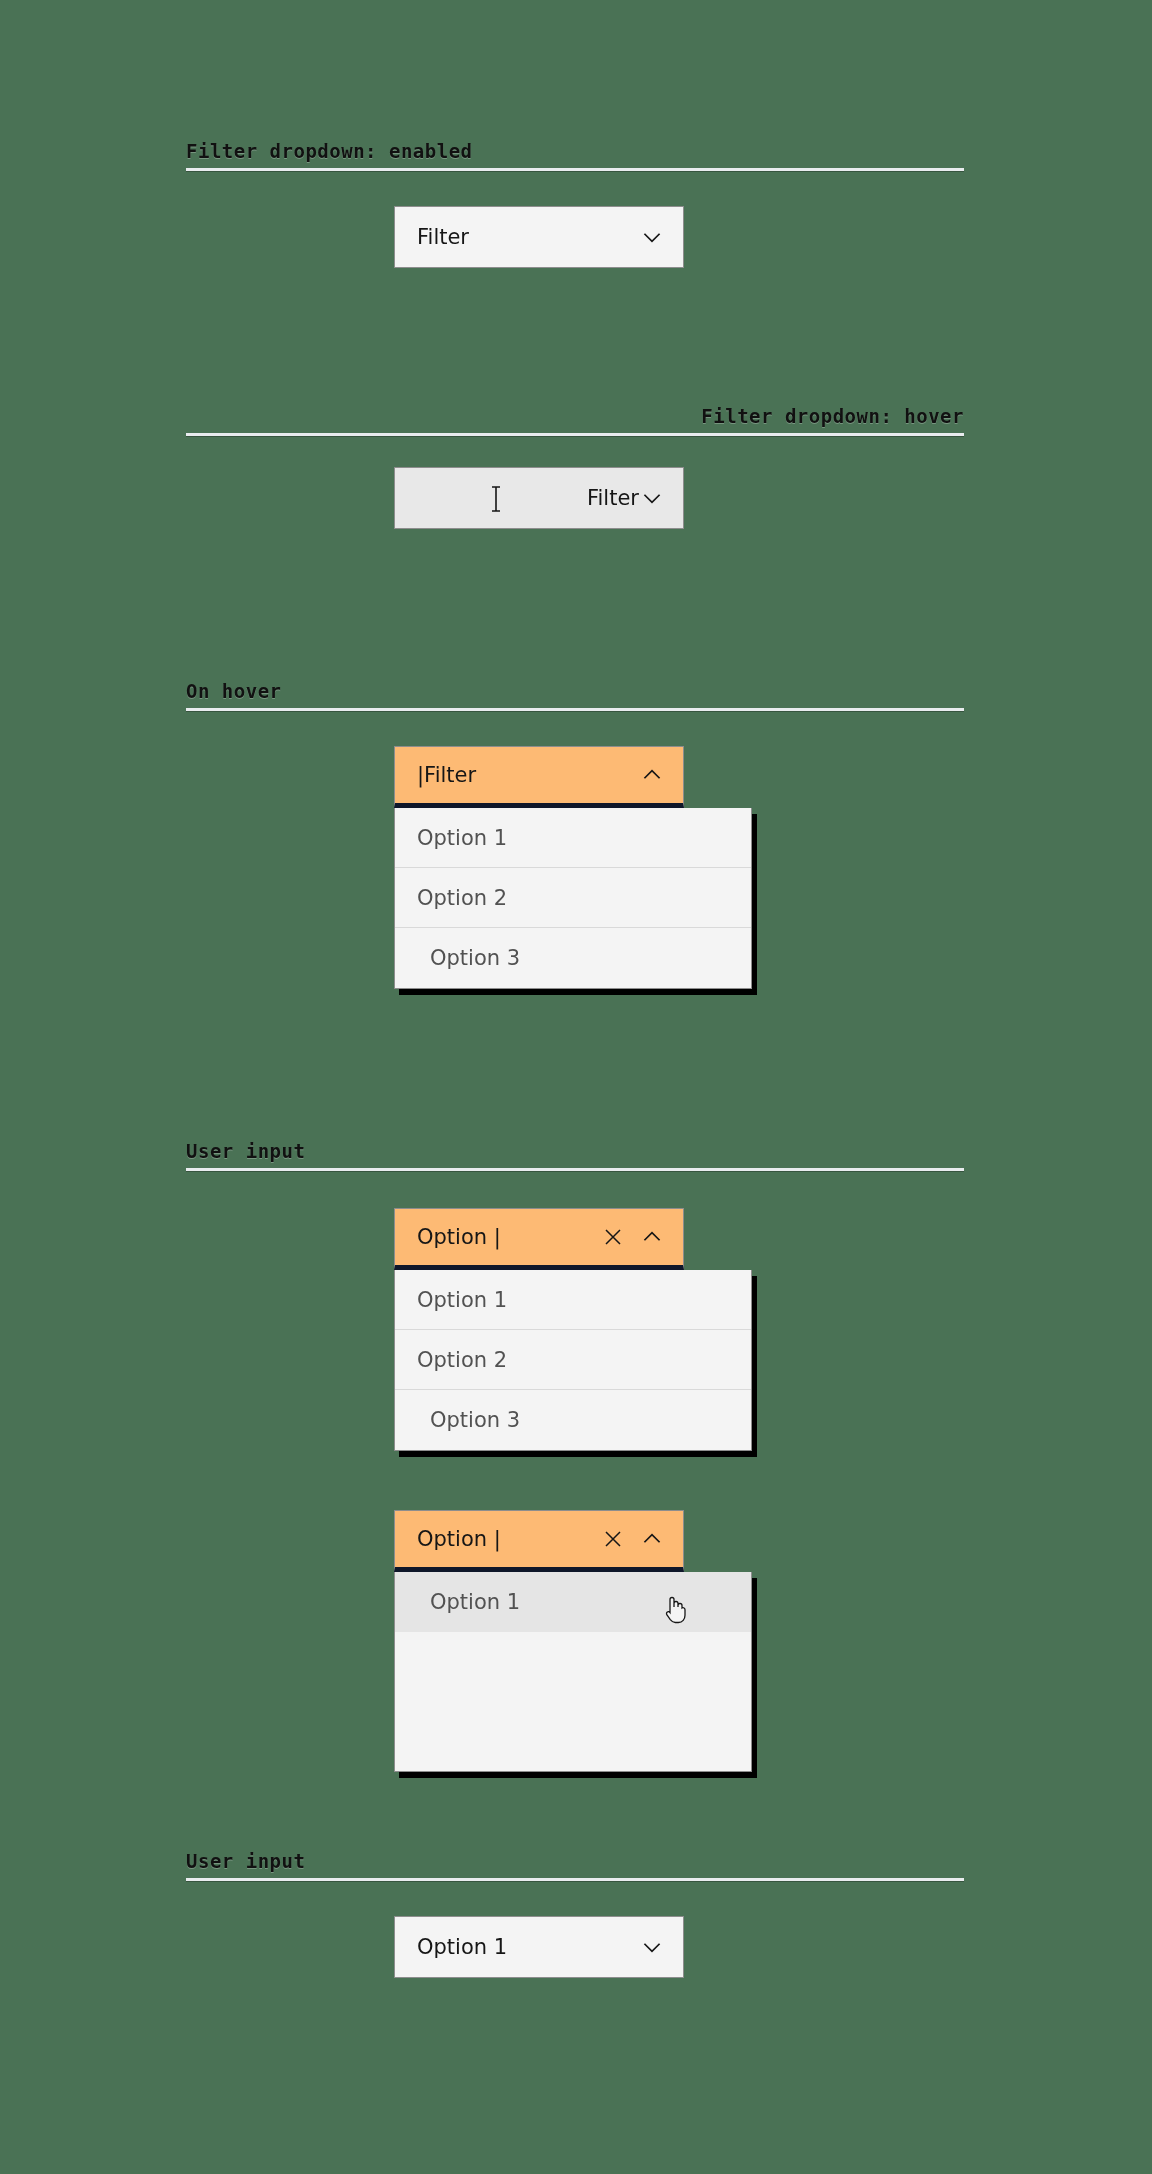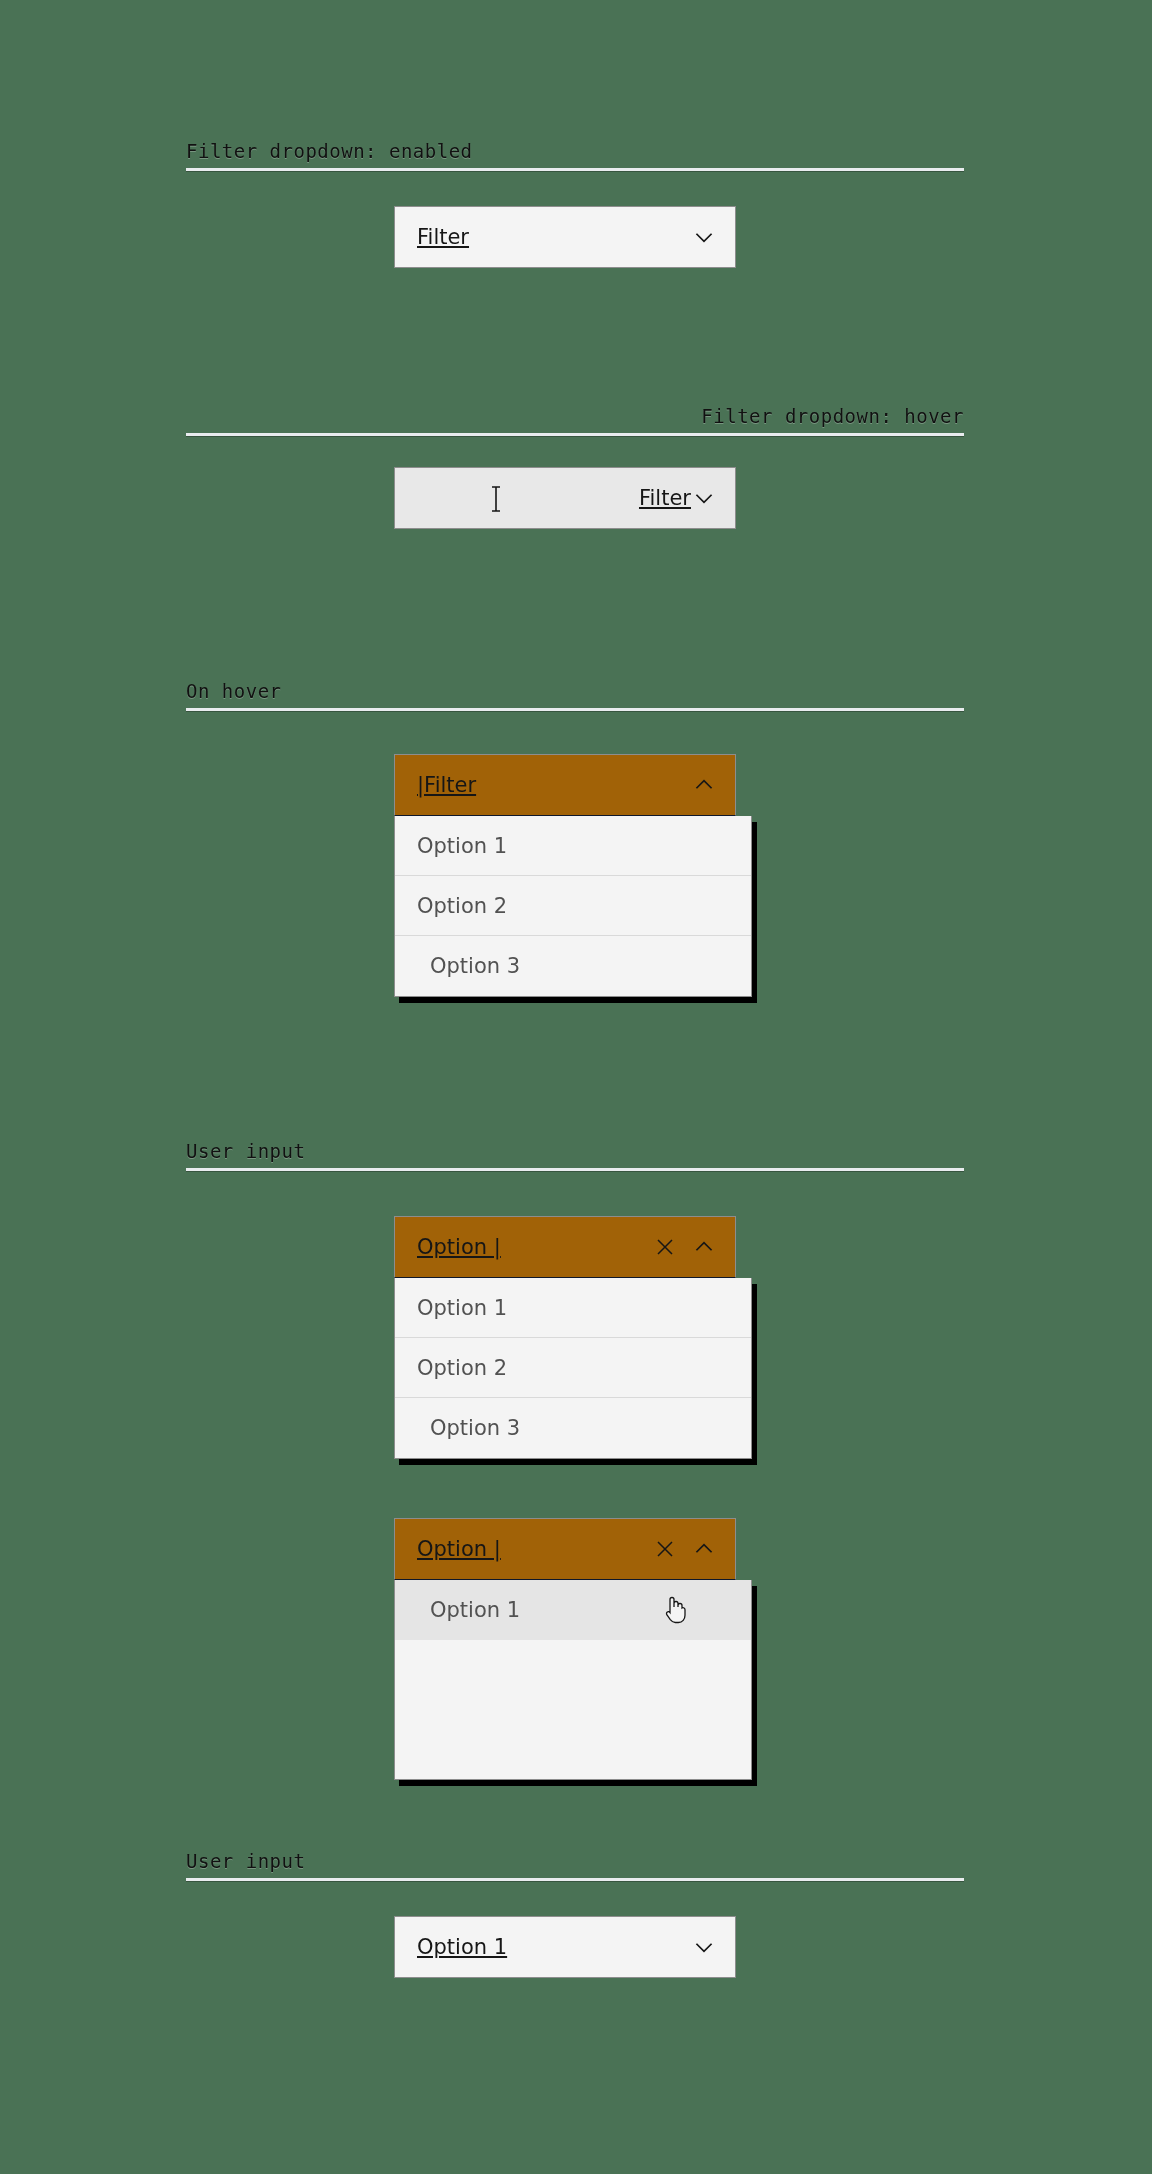--- a/index.html
+++ b/index.html
@@ -22,21 +22,21 @@
   }
 
   .section-header {
     position: relative;
     margin-left: 186px;
     width: 778px;
   }
   .section-title {
     font-family: "DejaVu Sans Mono", monospace;
     font-size: 19px;
-    font-weight: normal;
+    font-weight: bold;
     color: #111111;
     letter-spacing: 0.5px;
     text-shadow: 0 1px 0 rgba(255,255,255,0.25);
     padding-bottom: 6px;
     white-space: nowrap;
   }
   .section-rule {
     height: 3px;
     background: #e9ecef;
     width: 778px;
@@ -45,39 +45,37 @@
 
   .dd-wrap {
     position: absolute;
     left: 394px;
     width: 358px;
   }
 
   .dd-control {
     position: relative;
     box-sizing: border-box;
-    width: 342px;
+    width: 290px;
     height: 62px;
     background: #f4f4f4;
     border: 1px solid #8d8d8d;
     border-bottom: 1px solid #8d8d8d;
     display: flex;
     align-items: center;
     padding: 0 18px 0 22px;
     color: #161616;
     font-size: 21px;
-    text-decoration: underline;
   }
   .dd-control.hover {
     background: #e8e8e8;
   }
   .dd-control.open {
-    background: #a16207;
-    border-bottom: 1px solid #0f172a;
-    margin-top: 8px;
+    background: #fdba74;
+    border-bottom: 5px solid #0f172a;
   }
   .dd-label {
     flex: 1;
     color: #161616;
     font-size: 21px;
     line-height: 1;
     white-space: nowrap;
   }
   .dd-label.placeholder { color: #161616; }
 

